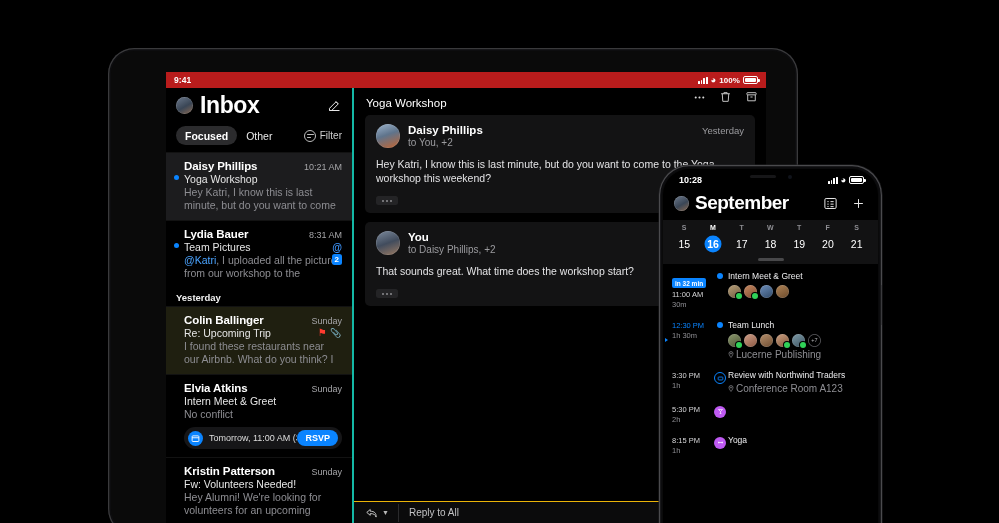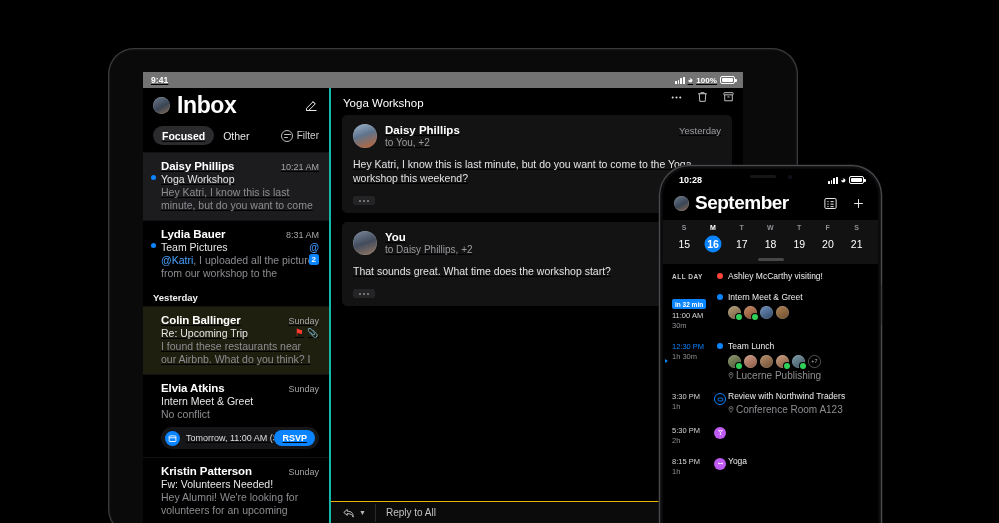--- a/index.html
+++ b/index.html
@@ -16,25 +16,24 @@
     position: absolute; left: 108px; top: 48px;
     width: 690px; height: 487px;
     border-radius: 26px;
     background: #0a0a0a;
     box-shadow: inset 0 0 0 1.3px #3a3a3c,
                 inset 0 0 0 3px #0d0d0f;
     padding: 3px;
     overflow: hidden;
   }
   .tablet-screen {
-    position: absolute; left: 35px; top: 24px;
+    position: absolute; left: 58px; top: 24px;
     width: 600px; height: 451px;
-    background: #737373;
+    background: #b91c1c;
     overflow: hidden;
-    text-decoration: underline;
   }
   .cam-dot {
     position: absolute; left: 131px; top: 294px;
     width: 5px; height: 5px; border-radius: 50%;
     background: #1b2740;
     box-shadow: 0 0 2px #2b3c66;
   }
   
   .t-status {
     height: 16px; display: flex; align-items: center;
@@ -484,31 +483,20 @@
           <span>19</span>
           <span>20</span>
           <span>21</span>
         </div>
         <div class="grabber"></div>
       </div>
 
 
       <div class="agenda">
 
-        <div class="ev">
-          <div class="ev-time">
-            <span class="t allday">ALL DAY</span>
-          </div>
-          <div class="ev-mark">
-              <span class="dot" style="background:#ff453a"></span>
-            </div>
-          <div class="ev-main">
-            <div class="ev-title">Ashley McCarthy visiting!</div>
-          </div>
-        </div>
 
         <div class="ev">
           <div class="ev-time">
             <span class="soon-chip">in 32 min</span>
             <span class="t">11:00 AM</span>
             <span class="d">30m</span>
           </div>
           <div class="ev-mark">
               <span class="dot" style="background:#0a84ff"></span>
             </div>

